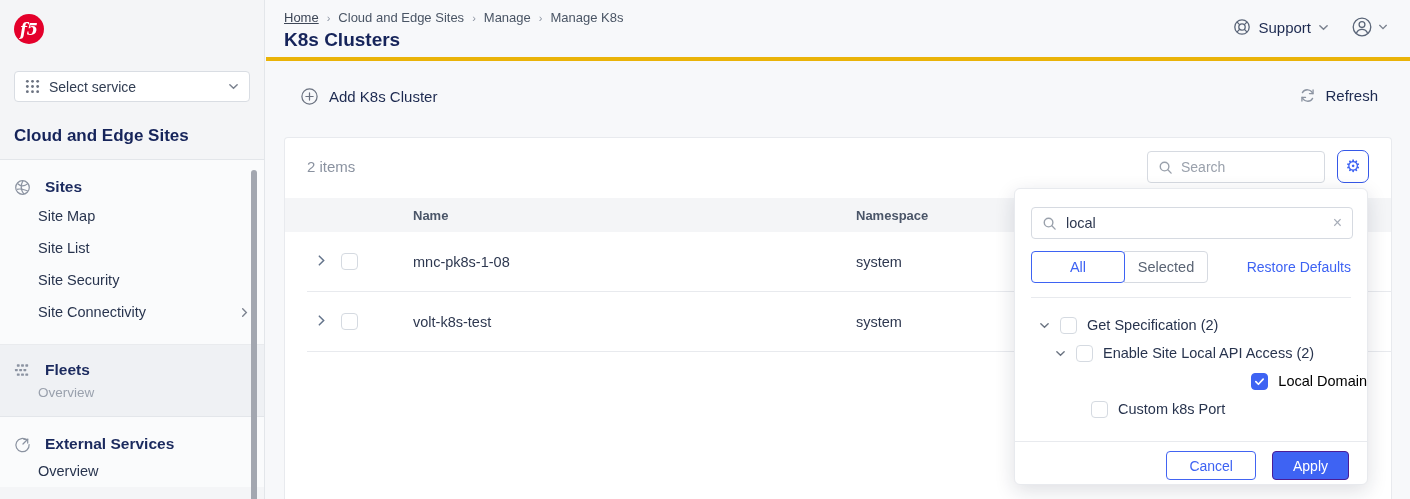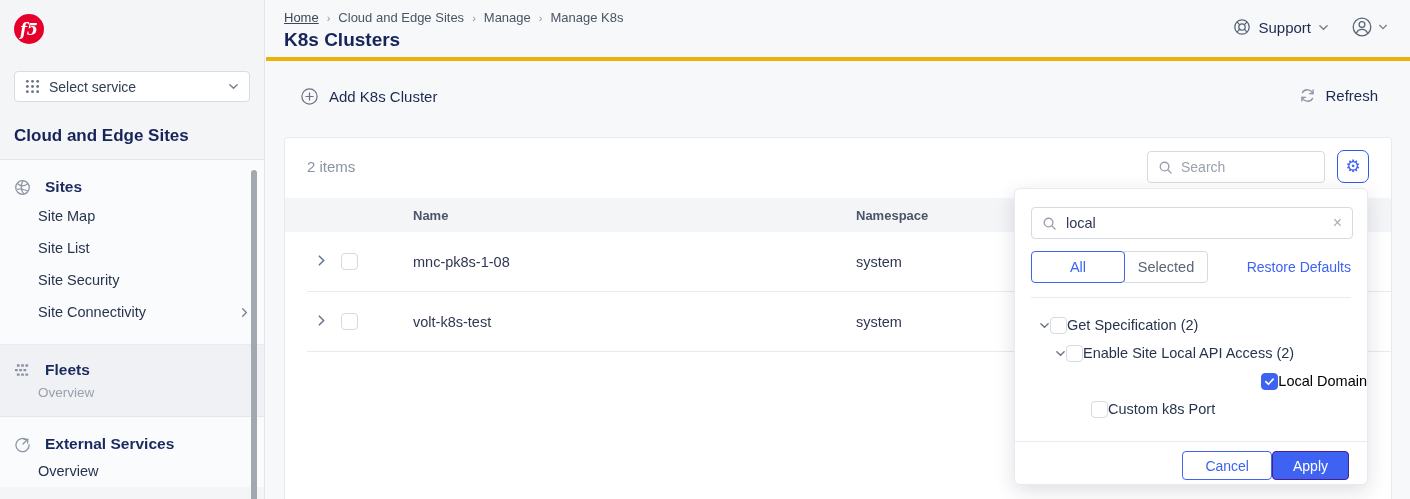--- a/index.html
+++ b/index.html
@@ -69,29 +69,29 @@
   .panel-search { position:absolute; left:16px; top:18px; width:322px; height:32px; border:1px solid #d6dae1; border-radius:4px; display:flex; align-items:center; padding:0 10px; gap:9px; }
   .panel-search input { border:none; outline:none; font-size:14.5px; color:#2e3850; flex:1; font-family:inherit; background:transparent; }
   .panel-clear { color:#a7adb8; font-size:16px; cursor:pointer; line-height:1; }
   .seg-row { position:absolute; left:16px; top:62px; right:16px; display:flex; align-items:center; }
   .seg-btn { height:32px; border:1px solid #d6dae1; background:#fff; font-size:14.5px; color:#5a6474; cursor:pointer; font-family:inherit; }
   .seg-btn.all { width:94px; border-radius:4px; border-color:#3e63f3; color:#3e63f3; position:relative; z-index:2; }
   .seg-btn.selected { width:84px; border-radius:0 4px 4px 0; margin-left:-1px; }
   .restore-link { margin-left:auto; font-size:14px; color:#3e63f3; cursor:pointer; }
   .panel-div1 { position:absolute; left:16px; right:16px; top:108px; height:1px; background:#e8eaee; }
   .tree { position:absolute; left:0; top:122px; right:0; }
-  .tree-row { position:relative; height:28px; display:flex; align-items:center; font-size:14.5px; color:#28344e; }
+  .tree-row { position:relative; height:28px; display:flex; align-items:center; gap:10px; font-size:14.5px; color:#28344e; }
   .tree-row .tchk { flex:none; }
   .tree-chev { color:#6b7482; flex:none; display:flex; cursor:pointer; }
   .ind0 { padding-left:24px; }
   .ind1 { padding-left:40px; }
   .ind2 { padding-left:76px; }
   .tree-row.sel-label { color:#000000;justify-content:flex-end; }
   .panel-div2 { position:absolute; left:0; right:0; top:252px; height:1px; background:#e8eaee; }
-  .panel-footer { position:absolute; left:0; right:18px; top:262px; display:flex; justify-content:flex-end; }
+  .panel-footer { position:absolute; left:0; right:18px; top:262px; display:flex; justify-content:flex-end; gap:16px; }
   .btn-cancel { height:29px; padding:0 22px; background:#fff; border:1px solid #4264f2; border-radius:4px; color:#3e63f3; font-size:14px; cursor:pointer; font-family:inherit; }
   .btn-apply { height:29px; padding:0 20px; background:#3e63f3; border:1px solid #4c1d95; border-radius:4px; color:#fff; font-size:14px; cursor:pointer; font-family:inherit; }
 
   .icon { display:inline-flex; flex:none; }
   svg { display:block; }
 </style>
 </head>
 <body>
 
 <div class="app">

